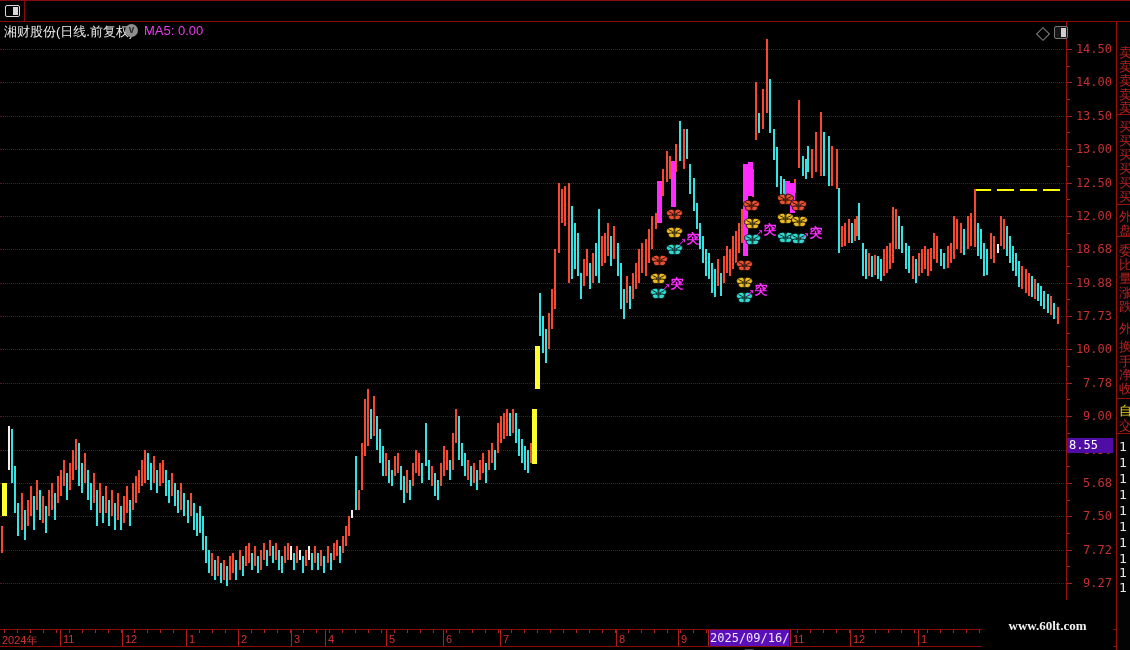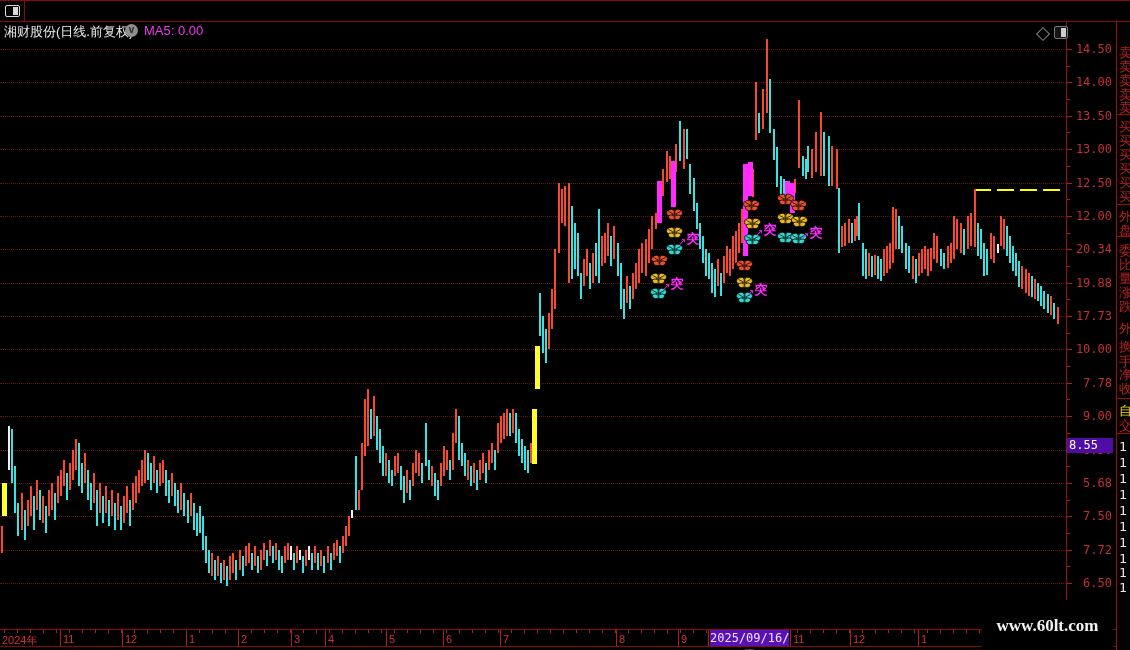--- a/index.html
+++ b/index.html
@@ -57,21 +57,21 @@
   #right-strip{position:absolute;left:1116px;top:22px;width:14px;height:628px;background:#030303;
                border-left:1px solid #9b0e0e;box-sizing:border-box;z-index:9;}
   .rs-ch{position:absolute;left:2px;width:11px;height:14px;overflow:hidden;font-size:13px;line-height:14px;color:#b62222;}
   .rs-ch.yellow{color:#e8d020;}
   .rs-ch.white{color:#e8e8e8;font-family:"DejaVu Sans Mono",monospace;}
   .rs-sep{position:absolute;left:0;width:14px;height:1px;background:#9b0e0e;}
   
   .watermark{position:absolute;left:982px;top:600px;width:131px;height:50px;background:#000;z-index:30;
              display:flex;flex-direction:column;align-items:center;justify-content:center;}
   .wm1{color:#f2f2f2;font-size:24px;font-weight:bold;line-height:26px;white-space:nowrap;}
-  .wm2{color:#f2f2f2;font-size:17px;font-weight:bold;font-family:"Liberation Serif",serif;line-height:19px;white-space:nowrap;}
+  .wm2{color:#f2f2f2;font-size:13px;font-weight:bold;font-family:"Liberation Serif",serif;line-height:19px;white-space:nowrap;}
 </style>
 </head>
 <body>
 
 <div id="screen">
 
   <div class="toolbar">
     <div class="tb-icon-cell">
       <div class="win-icon"></div>
     </div>
@@ -680,21 +680,21 @@
       <div class="bk-label" style="left: 662px; top: 235px; z-index: 6;"><span class="bk-arrow">↗</span><span>突</span></div>
       <div class="bk-label" style="left: 755px; top: 181px; z-index: 6;"><span class="bk-arrow">↗</span><span>突</span></div>
       <div class="bk-label" style="left: 746px; top: 241px; z-index: 6;"><span class="bk-arrow">↗</span><span>突</span></div>
       <div class="bk-label" style="left: 801px; top: 184px; z-index: 6;"><span class="bk-arrow">↗</span><span>突</span></div>
     </div>
   <div class="plot-overlay"></div>
 
   <div class="axis-vline"></div>
   <div id="price-axis">
       <div class="ptick" style="left: 1px; top: 543px; width: 5px;"></div>
-      <div class="plabel" style="left: 2px; top: 536px;">6.50</div>
+      <div class="plabel" style="left: 2px; top: 536px;">9.27</div>
       <div class="ptick" style="left: 1px; top: 526.312px; width: 3px;"></div>
       <div class="ptick" style="left: 1px; top: 509.625px; width: 5px;"></div>
       <div class="plabel" style="left: 2px; top: 502.625px;">7.72</div>
       <div class="ptick" style="left: 1px; top: 492.938px; width: 3px;"></div>
       <div class="ptick" style="left: 1px; top: 476.25px; width: 5px;"></div>
       <div class="plabel" style="left: 2px; top: 469.25px;">7.50</div>
       <div class="ptick" style="left: 1px; top: 459.562px; width: 3px;"></div>
       <div class="ptick" style="left: 1px; top: 442.875px; width: 5px;"></div>
       <div class="plabel" style="left: 2px; top: 435.875px;">5.68</div>
       <div class="ptick" style="left: 1px; top: 426.188px; width: 3px;"></div>
@@ -710,21 +710,21 @@
       <div class="ptick" style="left: 1px; top: 309.375px; width: 5px;"></div>
       <div class="plabel" style="left: 2px; top: 302.375px;">10.00</div>
       <div class="ptick" style="left: 1px; top: 292.688px; width: 3px;"></div>
       <div class="ptick" style="left: 1px; top: 276px; width: 5px;"></div>
       <div class="plabel" style="left: 2px; top: 269px;">17.73</div>
       <div class="ptick" style="left: 1px; top: 259.312px; width: 3px;"></div>
       <div class="ptick" style="left: 1px; top: 242.625px; width: 5px;"></div>
       <div class="plabel" style="left: 2px; top: 235.625px;">19.88</div>
       <div class="ptick" style="left: 1px; top: 225.938px; width: 3px;"></div>
       <div class="ptick" style="left: 1px; top: 209.25px; width: 5px;"></div>
-      <div class="plabel" style="left: 2px; top: 202.25px;">20.34</div>
+      <div class="plabel" style="left: 2px; top: 202.25px;">18.68</div>
       <div class="ptick" style="left: 1px; top: 192.562px; width: 3px;"></div>
       <div class="ptick" style="left: 1px; top: 175.875px; width: 5px;"></div>
       <div class="plabel" style="left: 2px; top: 168.875px;">12.00</div>
       <div class="ptick" style="left: 1px; top: 159.188px; width: 3px;"></div>
       <div class="ptick" style="left: 1px; top: 142.5px; width: 5px;"></div>
       <div class="plabel" style="left: 2px; top: 135.5px;">12.50</div>
       <div class="ptick" style="left: 1px; top: 125.812px; width: 3px;"></div>
       <div class="ptick" style="left: 1px; top: 109.125px; width: 5px;"></div>
       <div class="plabel" style="left: 2px; top: 102.125px;">13.00</div>
       <div class="ptick" style="left: 1px; top: 92.4375px; width: 3px;"></div>

